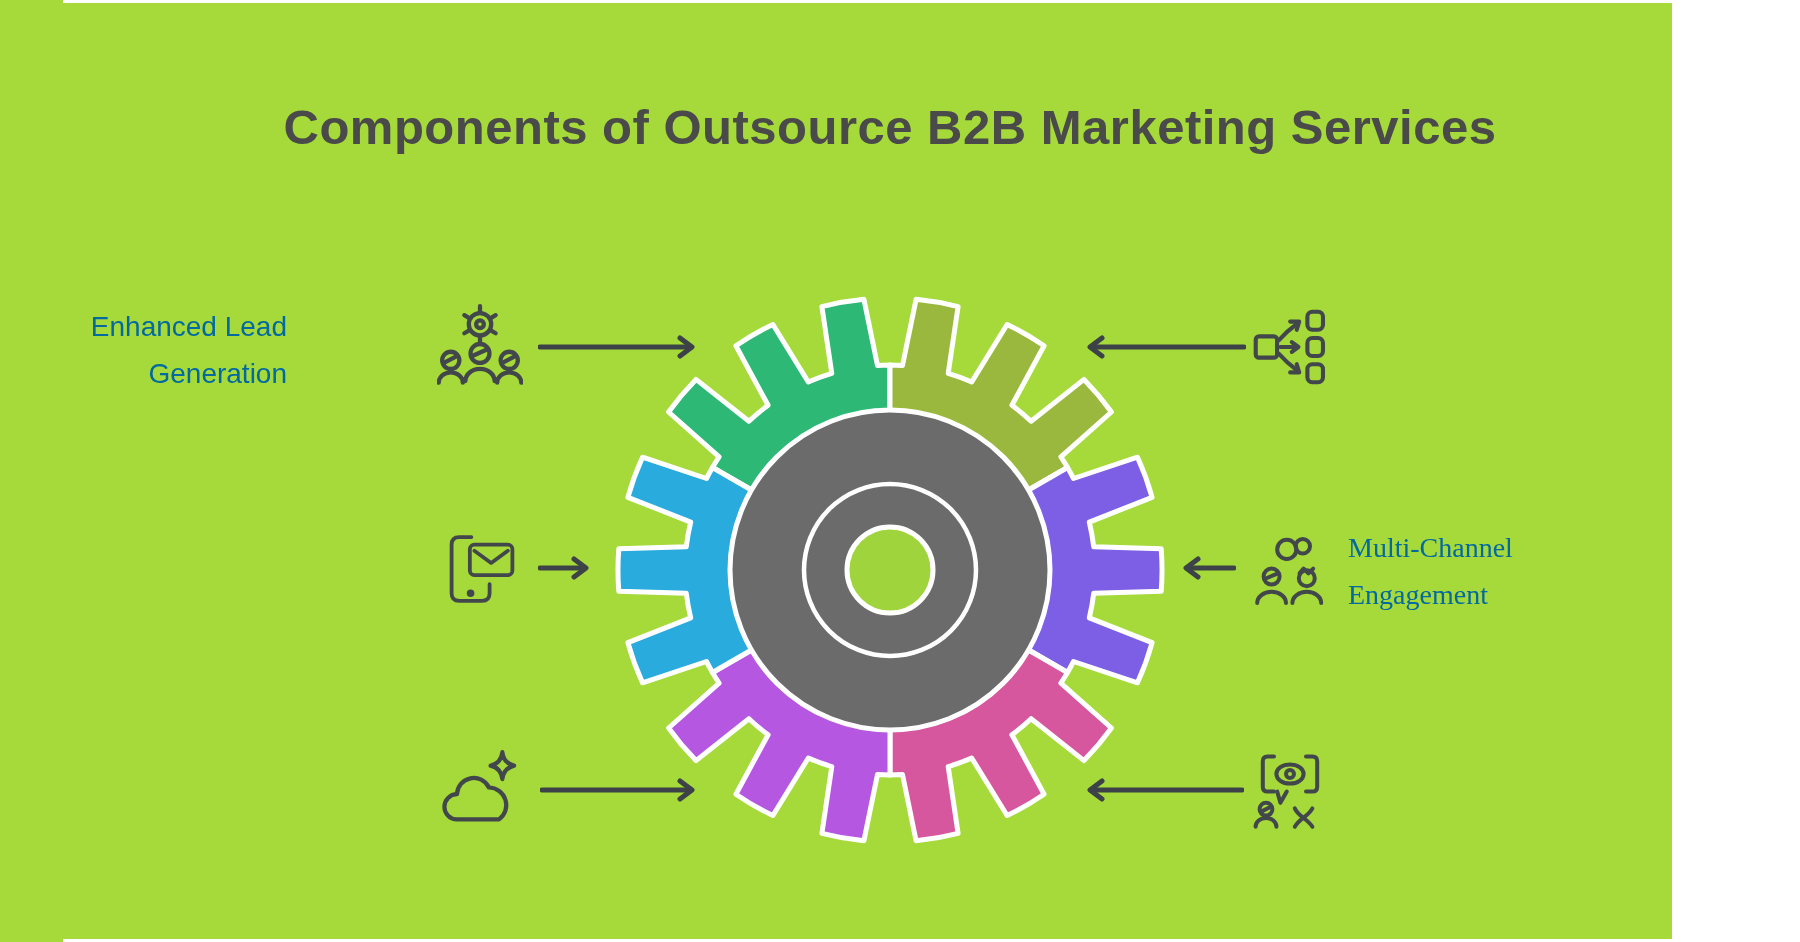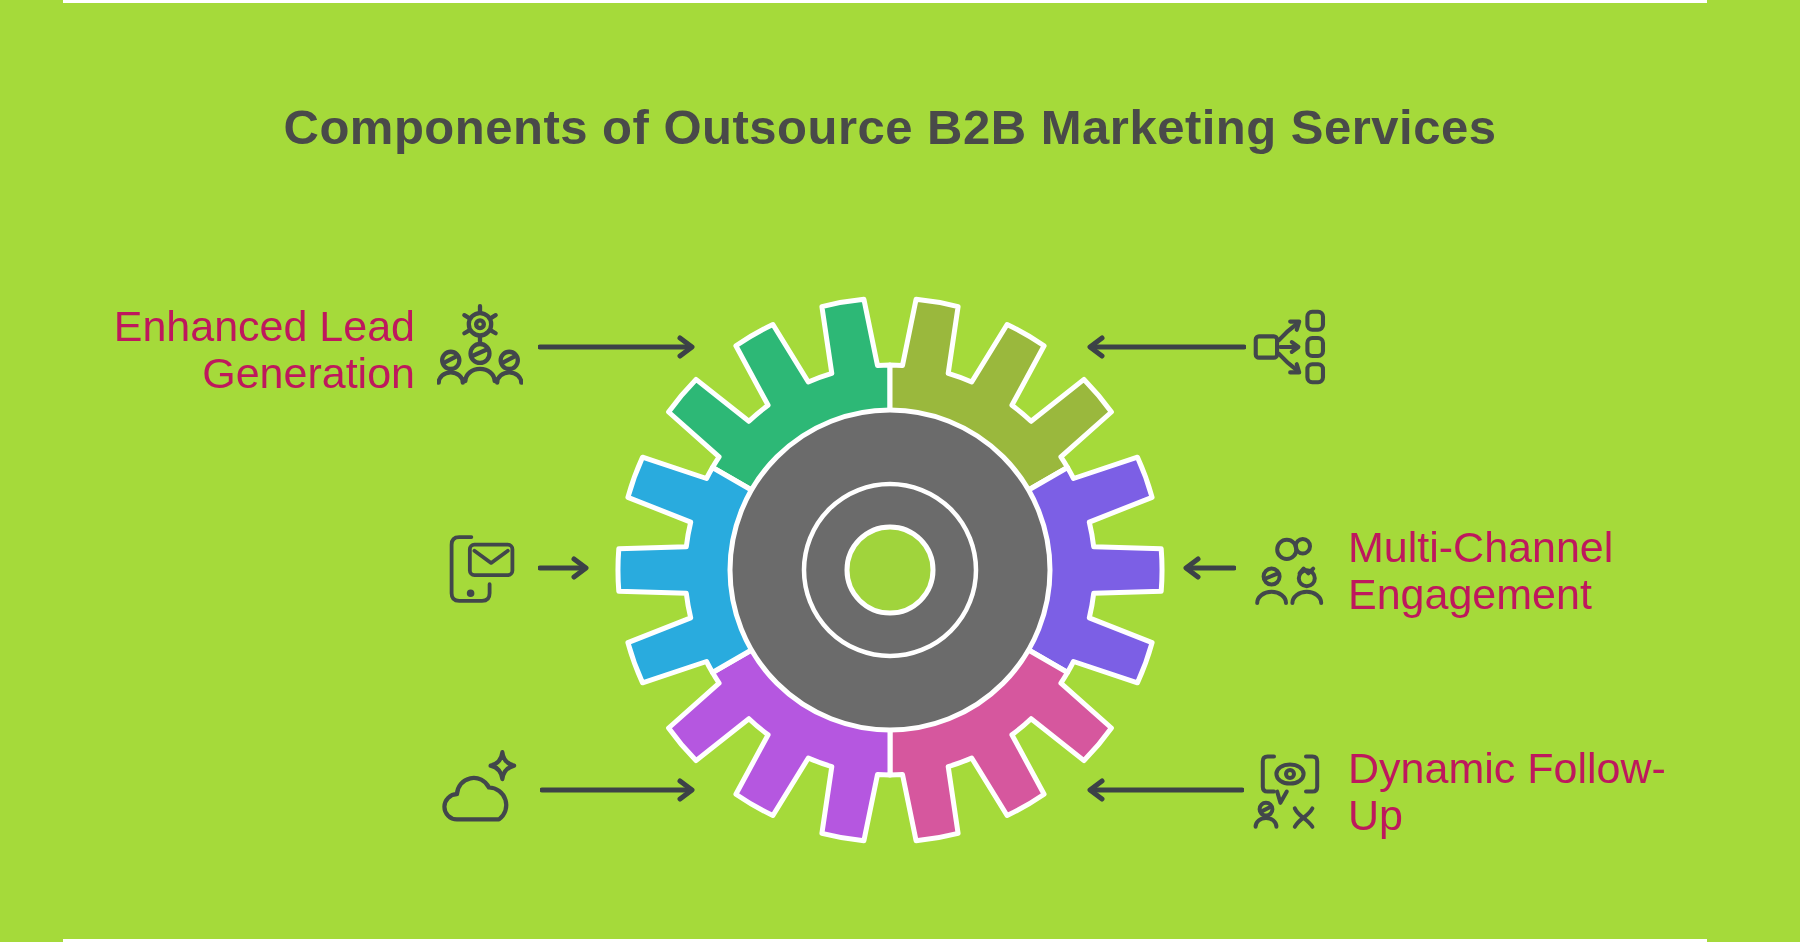--- a/index.html
+++ b/index.html
@@ -1,28 +1,28 @@
 <!DOCTYPE html>
 <html><head>
 <meta charset="utf-8">
 <style>
   html,body{margin:0;padding:0;background:#ffffff;}
   .canvas{
-    position:relative;width:1800px;height:942px;overflow:hidden;
+    position:relative;width:1672px;height:942px;overflow:hidden;
     background:#a5da3a;
     font-family:"Liberation Sans", sans-serif;
   }
   .edge-line{position:absolute;background:#ffffff;}
   .title{
     position:absolute;left:0;top:100px;width:1780px;text-align:center;
     font-size:49px;line-height:54px;font-weight:bold;color:#494a49;
     letter-spacing:0.5px;
   }
   .label{
-    position:absolute;font-size:43px;line-height:47px;color:#be185d;
+    position:absolute;font-size:28px;line-height:47px;color:#0369a1;
     white-space:pre-line;
   }
   .label.r{text-align:right;}
   .icon{position:absolute;color:#42474b;}
   .icon svg, .arrow svg{display:block;}
   .arrow{position:absolute;color:#3c4247;}
   .stroke{fill:none;stroke:currentColor;stroke-width:5;stroke-linecap:round;stroke-linejoin:round;}
 </style>
 </head>
 <body>
@@ -139,21 +139,21 @@
         <circle cx="61" cy="19" r="9"></circle>
         <circle cx="22" cy="57" r="10"></circle>
           <path d="M13 60 L30 53"></path>
         <path d="M4 90 a18 14 0 0 1 36 0"></path>
         <circle cx="66" cy="59" r="10"></circle>
           <path d="M57 53 L62 47 L68 53 L74 47"></path>
         <path d="M48 90 a18 14 0 0 1 36 0"></path>
       </g>
     </svg>
   </div>
-  <div class="label" style="left:1348px;top:524px;">Multi-Channel
+  <div class="label" style="left:1348px;top:524px;font-family:Liberation Serif, serif;">Multi-Channel
 Engagement</div>
 
   <div class="arrow" style="left:1084px;top:776px;">
     <svg width="160" height="28" viewBox="0 0 160 28">
       <path class="stroke" d="M158 14 H8"></path>
         <path class="stroke" d="M18 5 L6 14 L18 23"></path>
     </svg>
   </div>
   <div class="icon" style="left:1250px;top:744px;">
     <svg width="80" height="92" viewBox="0 0 100 100">
@@ -164,16 +164,14 @@
         <circle cx="50" cy="30" r="5"></circle>
         <path d="M46 52 L38 66 L34 52"></path>
         <circle cx="20" cy="74" r="8"></circle>
           <path d="M14 77 L26 71"></path>
         <path d="M7 96 a13 11 0 0 1 26 0"></path>
         <path d="M56 73 C61 84 71 85 78 96"></path>
         <path d="M78 73 C72 84 62 85 56 96"></path>
       </g>
     </svg>
   </div>
-  <div class="label" style="left:1348px;top:745px;">Dynamic Follow-
-Up</div>
 
 </div>
 
 </body></html>

